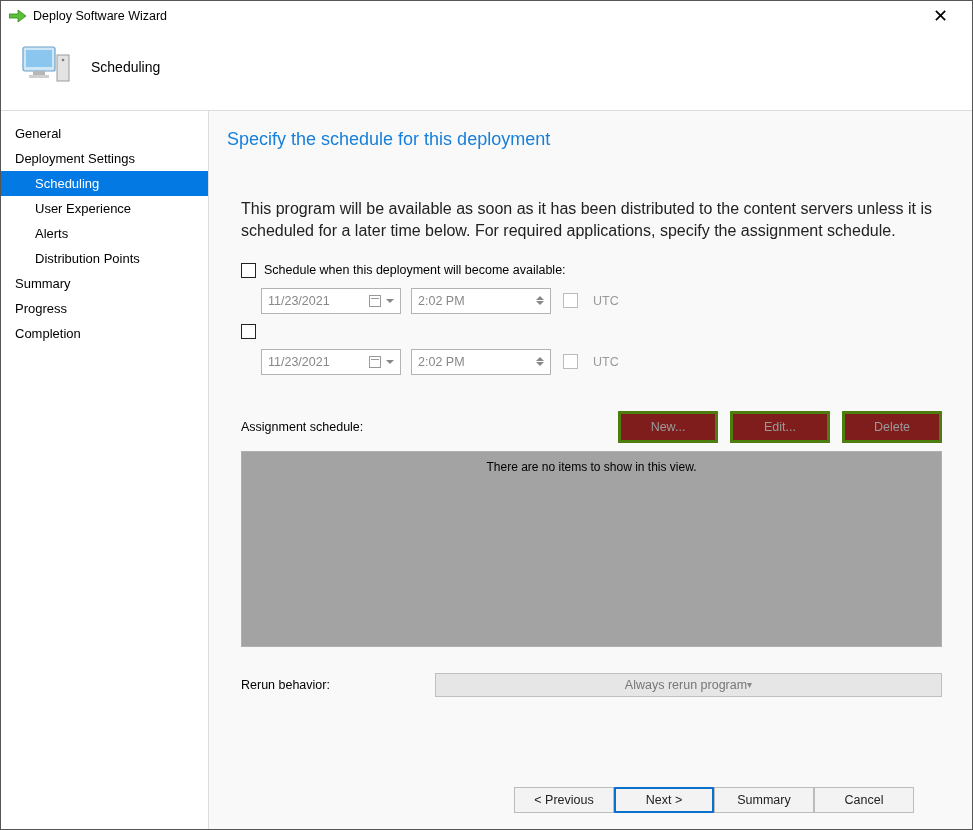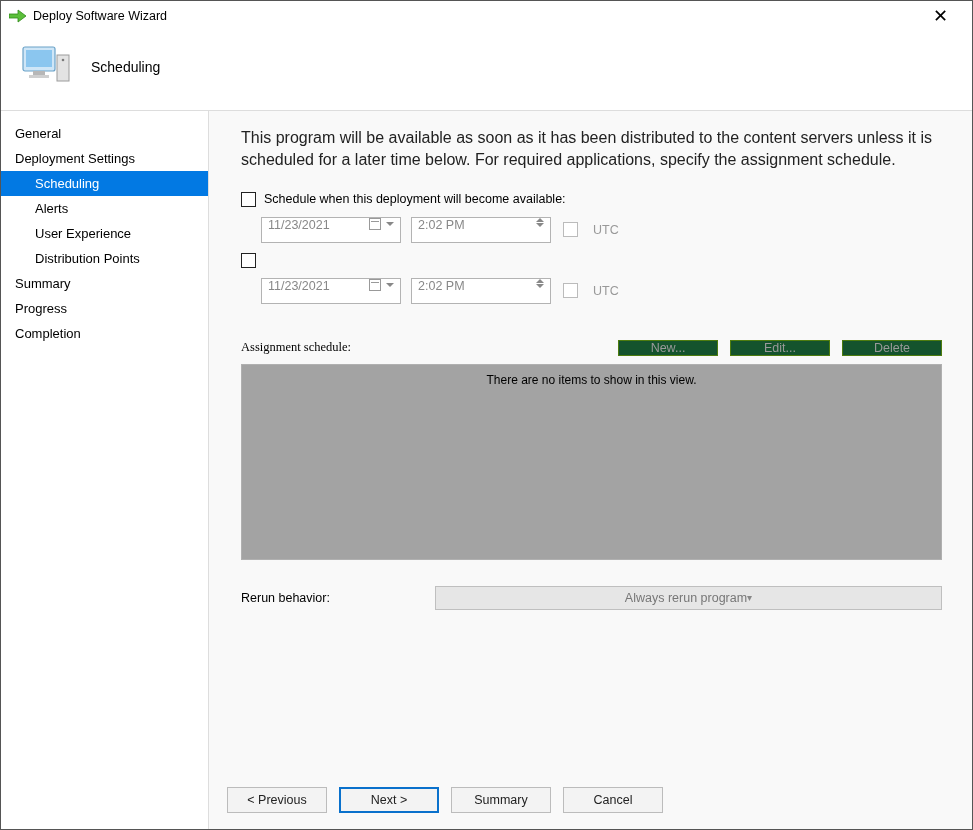--- a/index.html
+++ b/index.html
@@ -103,21 +103,21 @@
     gap: 10px;
   }
   .txt-input {
     border: 1px solid #b3b3b3;
     background: #fff;
     height: 26px;
     font-size: 12.5px;
     color: #888;
     padding: 0 6px;
     display: flex;
-    align-items: flex-start;
+    align-items: center;
     justify-content: space-between;
   }
   .date-box { width: 140px; }
   .time-box { width: 140px; }
   .spin-btns, .cal-dd {
     display: inline-flex;
     flex-direction: column;
     margin-left: 4px;
     color: #aaa;
   }
@@ -128,26 +128,26 @@
   .cal-glyph::before { content:"";position:absolute;top:2px;left:1px;right:1px;height:1px;background:#999;}
   .utc-chk {
     width: 15px; height: 15px; border:1.3px solid #bbb; background:#fff; margin-left:2px; margin-right:5px;
   }
   .utc-label { color:#999; font-size:12.5px;}
   .assign-row {
     margin: 26px 0 6px 14px;
     display: flex;
     align-items: center;
   }
-  .assign-row .al-label { font-size:12.5px;font-family:Liberation Serif, serif; }
+  .assign-row .al-label { font-size:12.5px; }
   .assign-btns { margin-left:auto; display:flex; gap:12px;}
   .btn {
-    height: 16px;
-    border: 1px solid #4d7c0f;
-    background: #14532d;
+    height: 32px;
+    border: 3px solid #4d7c0f;
+    background: #7f1d1d;
     font-size: 12.5px;
     padding: 0 12px;
     color: #333;
     cursor: pointer;
     display:flex; align-items:center; justify-content:center;
   }
   .btn.disabled { color:#9a9a9a; cursor:default; }
   .assign-btns .btn { width: 100px; }
   .list-box {
     margin: 2px 0 0 14px;
@@ -171,21 +171,21 @@
     height: 24px;
     border: 1px solid #bfbfbf;
     background: #e6e6e6;
     display:flex; align-items:center; justify-content:center;
     padding: 0 8px;
     font-size:12.5px;
     color:#777;
   }
   .footer {
     display:flex;
-    gap: 12px;
+    justify-content:flex-end;
     padding: 12px 28px 16px 0;
   }
   .footer .btn { width: 100px; height:26px; background:#f3f3f3; border:1px solid #bcbcbc; color:#222;}
   .footer .btn.primary { border: 2px solid #0a71cc; }
   .content-area { flex:1; display:flex; flex-direction:column; }
 </style>
 </head>
 <body>
 
 <div class="titlebar">
@@ -210,29 +210,30 @@
     </svg>
   </span>
   <span class="page-name">Scheduling</span>
 </div>
 
 <div class="body-split">
   <div class="sidebar" id="sidebar">
       <div class="nav-item">General</div>
       <div class="nav-item">Deployment Settings</div>
       <div class="nav-item indent selected">Scheduling</div>
+      <div class="nav-item indent">User Experience</div>
       <div class="nav-item indent">Alerts</div>
-      <div class="nav-item indent">User Experience</div>
       <div class="nav-item indent">Distribution Points</div>
       <div class="nav-item">Summary</div>
       <div class="nav-item">Progress</div>
       <div class="nav-item">Completion</div>
     </div>
 
   <div class="content content-area">
+    <div class="page-heading">Specify the schedule for this deployment</div>
     <div class="desc-text">This program will be available as soon as it has been distributed to the content servers unless it is scheduled for a later time below. For required applications, specify the assignment schedule.</div>
 
     <div class="schedule-row">
       <div class="chk"></div>
       <span class="lbl">Schedule when this deployment will become available:</span>
     </div>
     <div class="date-inputs">
       <div class="txt-input date-box">
         <span>11/23/2021</span>
         <span style="display:flex;align-items:center;gap:3px;">

